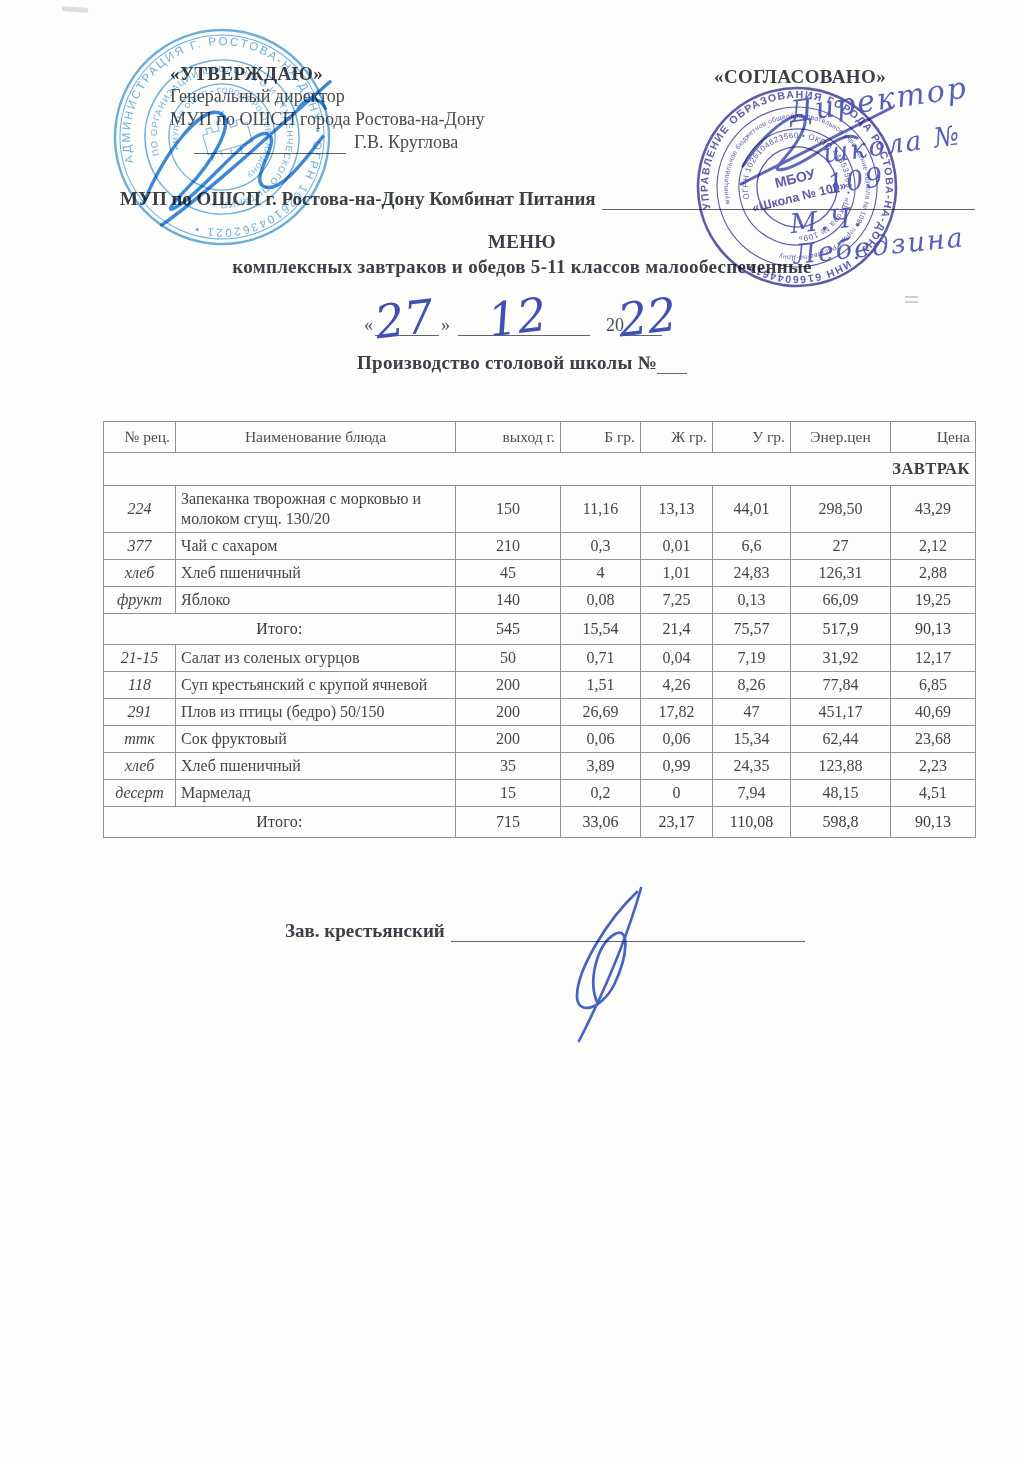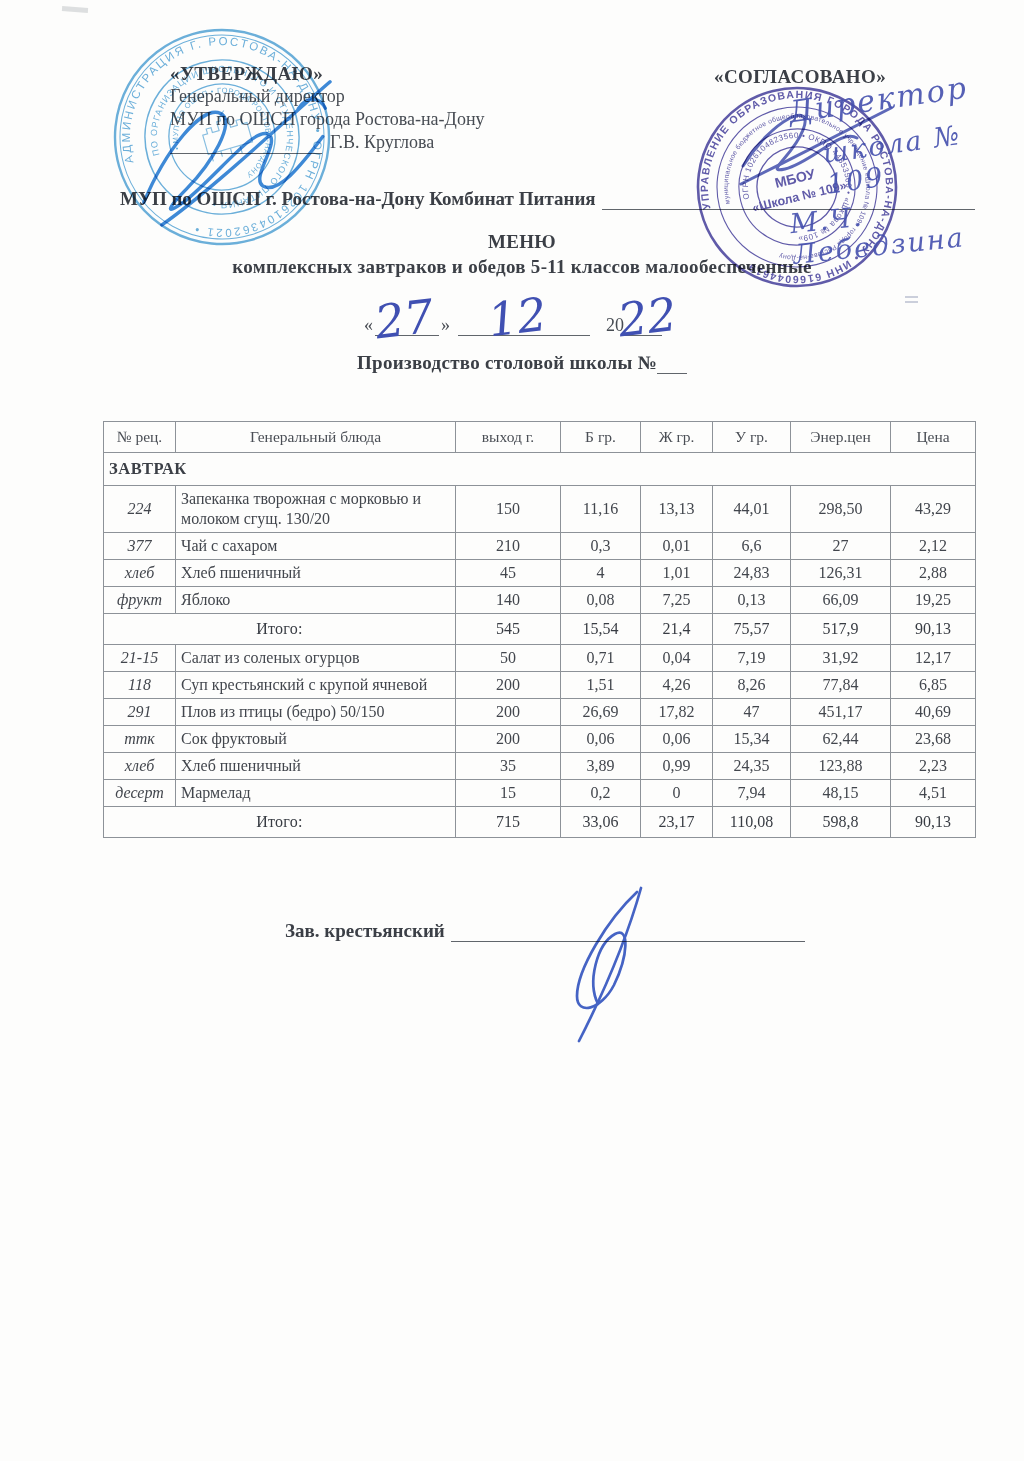--- a/index.html
+++ b/index.html
@@ -7,21 +7,21 @@
     position:relative;width:1024px;height:1461px;margin:0 auto;
     background:#fdfdfc;overflow:hidden;
     font-family:"Liberation Serif","DejaVu Serif",serif;
     color:#474c53;
   }
   .abs{position:absolute;}
   .b{font-weight:bold;color:#3b3f46;}
   
   .approve{left:170px;top:62px;font-size:18px;line-height:23px;z-index:2;}
   .approve .t{font-size:19px;letter-spacing:.4px;}
-  .nameline{display:flex;align-items:flex-end;}
+  .nameline{display:flex;align-items:flex-end;padding-left:24px;}
   .useg{display:inline-block;border-bottom:1.3px solid #60656b;height:20px;}
   .agree-title{left:714px;top:66px;font-size:19px;letter-spacing:.4px;z-index:2;}
   
   .hand{font-family:"DejaVu Serif",serif;font-style:italic;color:#4450ae;z-index:6;}
   .hw1{left:788px;top:82px;font-size:30px;transform:rotate(-8deg);letter-spacing:2px;opacity:.9;}
   .hw2{left:824px;top:124px;font-size:27px;transform:rotate(-8deg);letter-spacing:2px;opacity:.9;}
   .hw3{left:791px;top:196px;font-size:27px;transform:rotate(-6deg);letter-spacing:2px;opacity:.9;}
   
   .org-line{left:120px;top:188px;right:49px;display:flex;align-items:flex-end;font-size:19px;z-index:2;}
   .fill-line{flex:1;border-bottom:1.3px solid #60656b;height:3px;margin-left:6px;}
@@ -36,23 +36,23 @@
   .dq{margin:0 2px;color:#4a4e55;}
   .h-digit{position:absolute;font-family:"DejaVu Serif",serif;font-style:italic;color:#4050b2;font-size:46px;line-height:1;transform:rotate(-7deg);z-index:6;}
   .hd-day{left:0px;bottom:-7px;}
   .hd-month{left:30px;bottom:-5px;}
   .hd-year{left:-6px;bottom:-5px;}
   
   .menu-table{position:absolute;left:103px;top:421px;width:872px;border-collapse:collapse;table-layout:fixed;
     font-size:16px;color:#42464d;z-index:2;}
   .menu-table td,.menu-table th{border:1px solid #8d9298;padding:3px 5px;line-height:20px;vertical-align:middle;}
   .menu-table th{font-weight:normal;font-size:15.5px;height:24px;color:#4a4e55;}
-  .th-left{text-align:center;padding-left:10px;margin-left:21px;}
+  .th-left{text-align:right;padding-left:10px;margin-left:21px;}
   .th-center{text-align:center;}
-  .sec-cell{text-align:left;font-weight:bold;color:#3b3f46;font-size:16.5px;height:26px;letter-spacing:.5px;}
+  .sec-cell{text-align:right;font-weight:bold;color:#3b3f46;font-size:16.5px;height:26px;letter-spacing:.5px;}
   .cell-id{text-align:center;font-style:italic;}
   .cell-name{text-align:left;padding-left:9px;}
   .cell-num{text-align:center;}
   .total-row td{font-weight:normal;color:#383c43;height:24px;}
   .cell-total-label{text-align:center;letter-spacing:.3px;}
   
   .footer-row{left:285px;top:920px;right:219px;display:flex;align-items:flex-end;font-size:19px;z-index:2;}
   
   svg.ink{position:absolute;mix-blend-mode:multiply;z-index:4;}
   .stamp-left{left:107px;top:22px;opacity:.88;}
@@ -122,21 +122,21 @@
         <col style="width:105px">
         <col style="width:80px">
       <col style="width:72px">
         <col style="width:78px">
         <col style="width:100px">
         <col style="width:85px">
     </colgroup>
     <thead>
       <tr>
         <th class="th-left">№ рец.</th>
-        <th class="th-center">Генеральный блюда</th>
+        <th class="th-center">Наименование блюда</th>
         <th class="th-left">выход г.</th>
         <th class="th-left">Б гр.</th>
         <th class="th-left">Ж гр.</th>
         <th class="th-left">У гр.</th>
         <th class="th-center">Энер.цен</th>
         <th class="th-left">Цена</th>
       </tr>
     </thead>
     <tbody>
         <tr>

